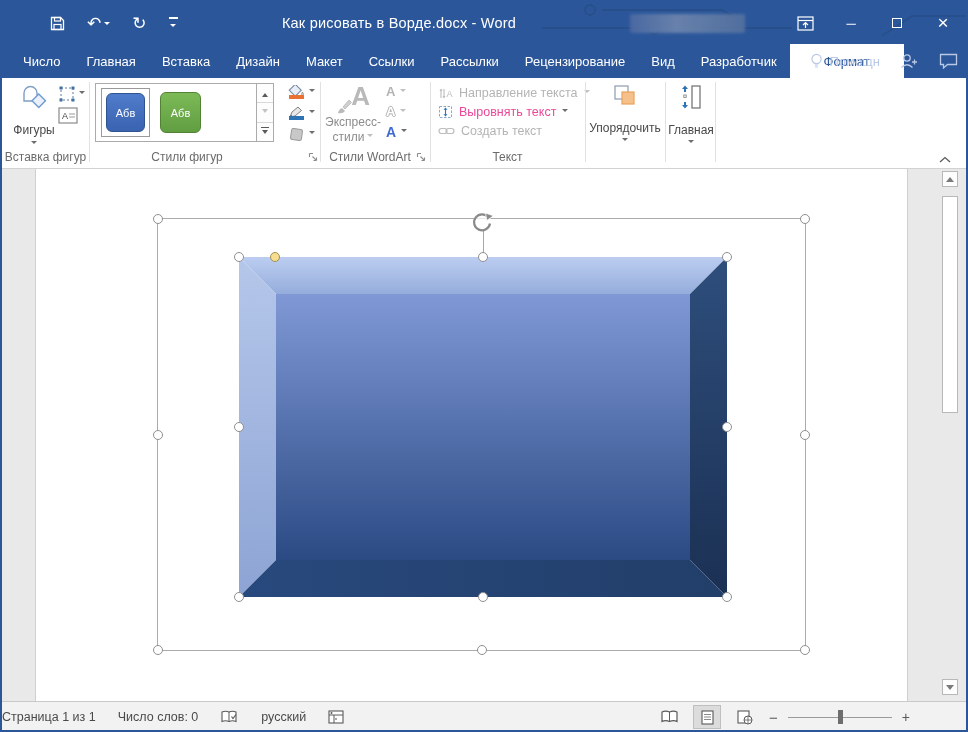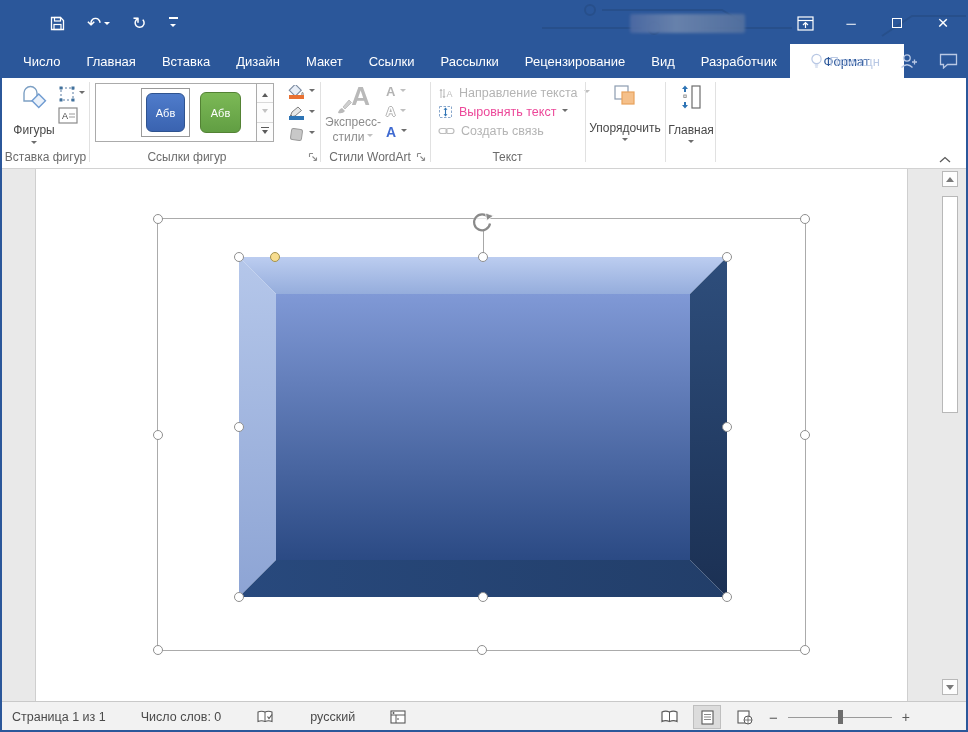--- a/index.html
+++ b/index.html
@@ -38,21 +38,21 @@
   .ribbon { position:relative; height:91px; background:#fff; border-bottom:1px solid #d2d2d2; font-size:12px; color:#444; }
   .rsep { position:absolute; top:4px; bottom:6px; width:1px; background:#e1e1e1; }
   .grp-label { position:absolute; bottom:4px; font-size:12px; color:#6b6b6b; text-align:center; white-space:nowrap; }
   .dar { width:0;height:0;border:3.5px solid transparent;border-top-color:#6d6d6d; }
   .dar.dis { border-top-color:#c0c0c0; }
   .bigbtn { position:absolute; display:flex; flex-direction:column; align-items:center; }
   .bigbtn .lbl { margin-top:12px; color:#494949; }
   .chev-collapse { position:absolute; right:14px; bottom:4px; }
 
   
-  .gallery { position:absolute; left:93px; top:5px; width:162px; height:59px; background:#fff; border:1px solid #ababab; display:flex; align-items:center;padding-left:40px; }
+  .gallery { position:absolute; left:93px; top:5px; width:162px; height:59px; background:#fff; border:1px solid #ababab; display:flex; align-items:center; }
   .thumb-sel { width:49px; height:49px; margin-left:5px; border:1px solid #9a9a9a; background:#fff; display:flex; align-items:center; justify-content:center; }
   .thumb-core { width:39px; height:39px; border-radius:6px; display:flex; align-items:center; justify-content:center; color:#fff; font-size:11px; }
   .thumb-blue { background:linear-gradient(#4f7ccb,#3a63b0); border:1px solid #2f538f; }
   .thumb-green { background:linear-gradient(#7cb956,#619e43); border:1px solid #538234; width:41px;height:41px; margin-left:10px; }
   .gscroll { position:absolute; left:255px; top:5px; width:17px; height:59px; border:1px solid #ababab; border-left:none; background:#fdfdfd; display:flex; flex-direction:column; }
   .gs-btn { flex:1; display:flex; flex-direction:column; align-items:center; justify-content:center; border-bottom:1px solid #d9d9d9; }
   .gs-btn:last-child { border-bottom:none; }
   .tri-up { width:0;height:0;border:3.5px solid transparent;border-bottom:4.5px solid #5a5a5a; }
   .tri-dn { width:0;height:0;border:3.5px solid transparent;border-top:4.5px solid #c3c3c3; }
   .tri-dn.en { border-top-color:#5a5a5a; }
@@ -98,21 +98,21 @@
 
   
   .vscroll { position:absolute; right:6px; top:0; bottom:0; width:20px; }
   .vs-btn { position:absolute; left:2px; width:16px; height:16px; background:#fdfdfd; border:1px solid #b8b8b8; display:flex; align-items:center; justify-content:center; }
   .vs-thumb { position:absolute; left:2px; top:27px; width:16px; height:217px; background:#fff; border:1px solid #b8b8b8; }
   .vtri-up { width:0;height:0;border:4px solid transparent;border-bottom:5px solid #7a7a7a; margin-top:-4px;}
   .vtri-dn { width:0;height:0;border:4px solid transparent;border-top:5px solid #7a7a7a; margin-bottom:-4px;}
 
   
   .statusbar { position:relative; height:31px; background:#f2f2f2; border-top:1px solid #c9c9c9; display:flex; align-items:center; font-size:12.5px; color:#4a4a4a; }
-  .sb-left { display:flex; align-items:center; gap:35px; padding-left:10px; }
+  .sb-left { display:flex; align-items:center; gap:22px; }
   .sb-right { position:absolute; right:6px; display:flex; align-items:center; gap:10px; }
   .viewbtn { width:28px; height:24px; display:flex; align-items:center; justify-content:center; }
   .viewbtn.active { background:#dcdcdc; border:1px solid #bfbfbf; }
   .zoom-minus { font-size:15px; color:#5a5a5a; }
   .zoom-track { position:relative; width:104px; height:14px; }
   .zoom-line { position:absolute; left:0; right:0; top:7px; height:1px; background:#9a9a9a; }
   .zoom-thumb { position:absolute; left:48%; top:0; width:5px; height:14px; background:#6d6d6d; }
   .zoom-plus { font-size:14px; color:#5a5a5a; }
   .zoom-val { min-width:40px; text-align:right; padding-right:4px;margin-top:39px; }
 </style>
@@ -144,20 +144,21 @@
         <span class="dar-w"></span>
       </span>
       <span class="qat-btn">
         <span class="qat-glyph">↻</span>
       </span>
       <span class="qat-btn qat-more">
         <span class="bar"></span>
         <span class="dar-w" style="margin-top:0"></span>
       </span>
     </div>
+    <div class="win-title">Как рисовать в Ворде.docx - Word</div>
     <div class="blurbox"></div>
     <div class="win-controls">
       <span class="wc">
         <svg class="licon" width="17" height="15" viewBox="0 0 17 15">
           <rect x="1" y="1" width="15" height="13" fill="none" stroke="#fff" stroke-width="1.2"></rect>
           <path d="M1 4.5 H16" stroke="#fff" stroke-width="1.2"></path>
           <path d="M8.5 12 V7 M6 9 L8.5 6.6 L11 9" fill="none" stroke="#fff" stroke-width="1.2"></path>
         </svg>
       </span>
       <span class="wc wc-min">─</span>
@@ -274,21 +275,21 @@
         </span>
         <span class="dar"></span>
       </span>
       <span class="mini-btn">
         <svg class="licon" width="17" height="15" viewBox="0 0 17 15">
           <rect x="3" y="2" width="11" height="11" rx="2" transform="rotate(8 8.5 7.5)" fill="#c8c8c8" stroke="#9a9a9a" stroke-width="1"></rect>
         </svg>
         <span class="dar"></span>
       </span>
     </div>
-    <div class="grp-label" style="left:95px; width:180px;">Ссылки фигур</div>
+    <div class="grp-label" style="left:95px; width:180px;">Стили фигур</div>
     <span class="launcher" style="left:306px;">
       <svg class="licon" width="10" height="10" viewBox="0 0 10 10">
           <path d="M1.5 1.5 h3.5 M1.5 1.5 v3.5 M8.5 8.5 h-3 M8.5 8.5 v-3 M4.5 4.5 L8.2 8.2" stroke="#8a8a8a" stroke-width="1.1" fill="none"></path>
         </svg>
     </span>
     <div class="rsep" style="left:318px;"></div>
 
     <div class="qstyles">
       <span class="qs-icon">
         <span class="qs-a">А</span>
@@ -342,21 +343,21 @@
           <path d="M7.5 2.5 l-2 2.2 h4 Z M7.5 11.5 l-2 -2.2 h4 Z" fill="#2e74b5"></path>
         </svg>
         <span class="txt-en">Выровнять текст</span>
         <span class="dar"></span>
       </span>
       <span class="txt-row">
         <svg class="licon" width="17" height="10" viewBox="0 0 17 10">
           <rect x="1" y="2.5" width="8" height="5" rx="2.5" fill="none" stroke="#bdbdbd" stroke-width="1.2"></rect>
           <rect x="8" y="2.5" width="8" height="5" rx="2.5" fill="none" stroke="#bdbdbd" stroke-width="1.2"></rect>
         </svg>
-        <span class="txt-dis">Создать связь</span>
+        <span class="txt-dis">Создать текст</span>
       </span>
     </div>
     <div class="grp-label" style="left:428px; width:155px;">Текст</div>
     <div class="rsep" style="left:583px;"></div>
 
     <div class="bigbtn" style="left:587px; top:5px; width:72px;">
       <svg class="licon" width="26" height="26" viewBox="0 0 26 26">
         <rect x="3" y="3" width="13" height="13" fill="#fff" stroke="#8c9cb0" stroke-width="1.2"></rect>
         <rect x="10" y="9" width="12" height="12" fill="#f5c08a" stroke="#e8a25c" stroke-width="1.2"></rect>
       </svg>

